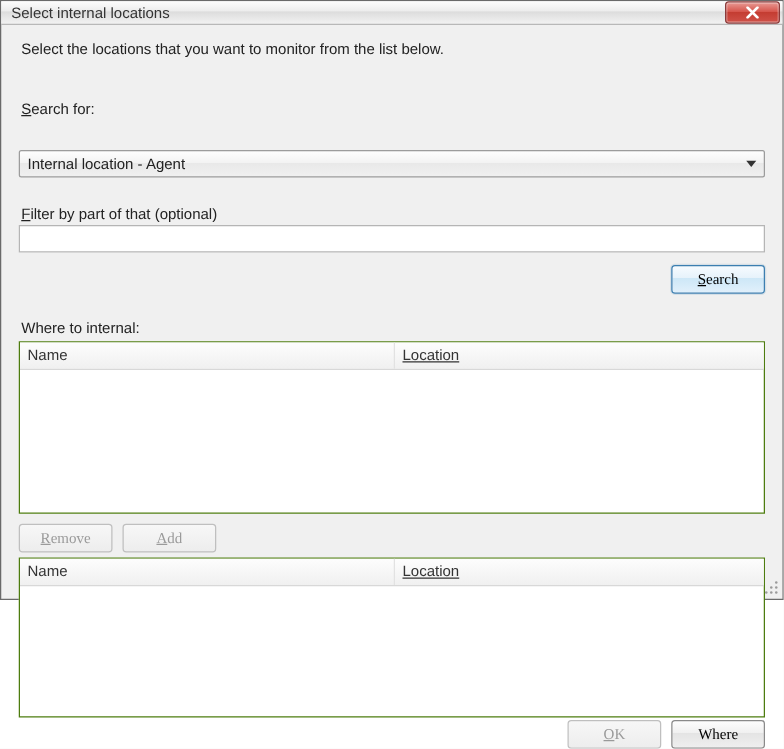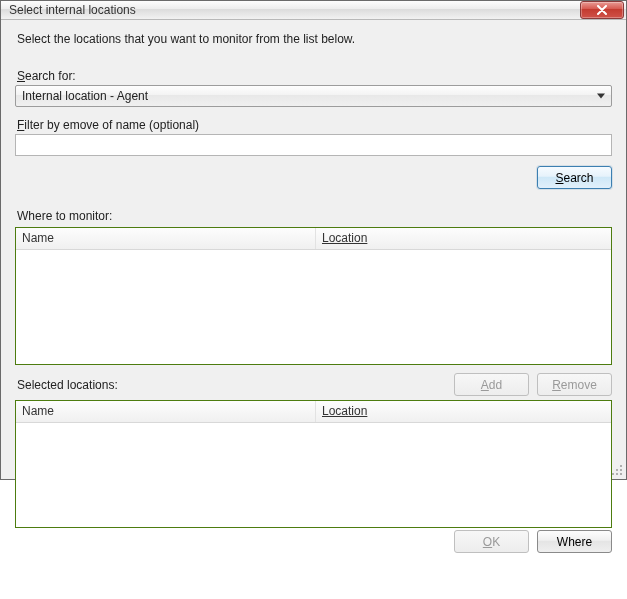--- a/index.html
+++ b/index.html
@@ -52,34 +52,35 @@
     flex: 1;
     padding: 12px 14px 10px 14px;
     display: flex;
     flex-direction: column;
     color: #222;
   }
   .instruction {
     margin: 0 0 18px 2px;
   }
   .field-label {
-    margin: 5px 0 2px 2px;
+    margin: 16px 0 2px 2px;
   }
   .underline { text-decoration: underline; }
   .combo {
     position: relative;
     height: 22px;
     border: 1px solid #9c9c9c;
     border-radius: 2px;
     background: linear-gradient(to bottom, #fefefe 0%, #f3f3f3 45%, #e8e8e8 46%, #f0f0f0 100%);
     display: flex;
     align-items: center;
     padding: 0 24px 0 6px;
     cursor: default;
     margin-bottom: 6px;
+    margin-top: 24px;
   }
   .combo .arrow {
     position: absolute;
     right: 6px;
     top: 50%;
     transform: translateY(-50%);
     width: 0; height: 0;
     border-left: 4px solid transparent;
     border-right: 4px solid transparent;
     border-top: 5px solid #333;
@@ -99,21 +100,21 @@
     justify-content: flex-end;
     margin-top: 10px;
     gap: 8px;
   }
   .btn {
     min-width: 75px;
     height: 23px;
     border: 1px solid #8a8a8a;
     border-radius: 3px;
     background: linear-gradient(to bottom, #fdfdfd 0%, #f0f0f0 45%, #e4e4e4 46%, #efefef 100%);
-    font-family: Liberation Sans, sans-serif;
+    font-family: Liberation Serif, serif;
     font-size: 12px;
     padding: 0 12px;
     cursor: pointer;
   }
   .btn:disabled {
     color: #9a9a9a;
     border-color: #bfbfbf;
     background: linear-gradient(to bottom, #f7f7f7, #ededed);
     cursor: default;
   }
@@ -189,49 +190,48 @@
     <div class="field-label">
       <span class="underline">S</span><span>earch for:</span>
     </div>
 
     <div class="combo">
       <span>Internal location - Agent</span>
       <div class="arrow"></div>
     </div>
 
     <div class="field-label">
-      <span class="underline">F</span><span>ilter by emove of name (optional)</span>
+      <span class="underline">F</span><span>ilter by part of that (optional)</span>
     </div>
 
     <input type="text" class="text-input" value="" style="">
 
     <div class="row-right">
       <button class="btn primary">
         <span class="underline">S</span><span>earch</span>
       </button>
     </div>
 
-    <div class="section-label">Where to monitor:</div>
+    <div class="section-label">Where to internal:</div>
 
     <div class="listview lv1">
       <div class="lv-header">
         <div class="lv-col name">Name</div>
         <div class="lv-col loc">Location</div>
       </div>
       <div class="lv-body"></div>
     </div>
 
     <div class="selected-row">
-      <div class="lbl">Selected locations:</div>
       <div class="row-right" style="margin-top:0">
         <button class="btn" disabled="">
-          <span class="underline">A</span><span>dd</span>
+          <span class="underline">R</span><span>emove</span>
         </button>
         <button class="btn" disabled="">
-          <span class="underline">R</span><span>emove</span>
+          <span class="underline">A</span><span>dd</span>
         </button>
       </div>
     </div>
 
     <div class="listview lv2" style="margin-top:4px">
       <div class="lv-header">
         <div class="lv-col name">Name</div>
         <div class="lv-col loc">Location</div>
       </div>
       <div class="lv-body"></div>

